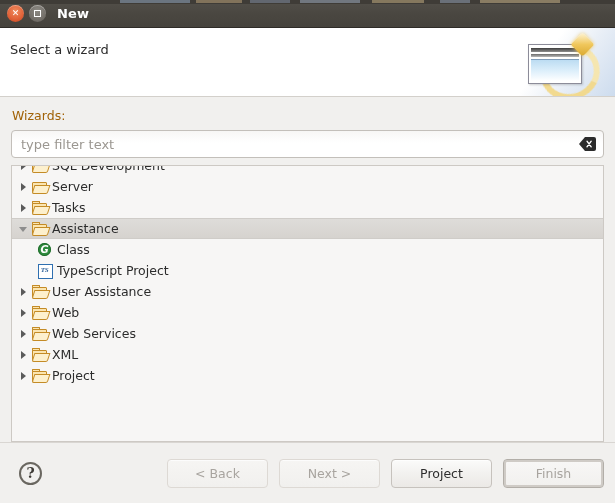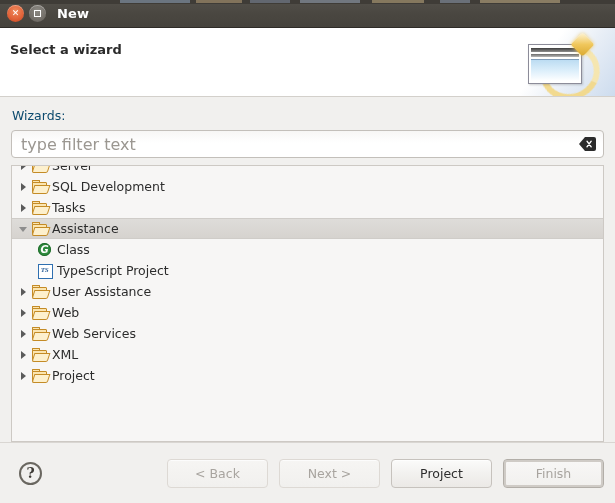--- a/index.html
+++ b/index.html
@@ -87,21 +87,21 @@
     height: 68px;
     background: #ffffff;
     border-bottom: 1px solid #d3d0cb;
     flex: none;
     overflow: hidden;
   }
   .banner-title {
     position: absolute;
     left: 10px; top: 14px;
     font-size: 13px;
-    font-weight: bold;
+    font-weight: normal;
     color: #2b2b2b;
   }
   .banner-art {
     position: absolute;
     right: 0; top: 0;
     width: 115px; height: 68px;
     background: linear-gradient(125deg, #ffffff 0%, #ffffff 40%, #e8eef6 65%, #cddcee 100%);
   }
   .art-window {
     position: absolute;
@@ -151,38 +151,38 @@
     flex: 1 1 auto;
     position: relative;
     padding: 0 11px;
     background: #f1f0ee;
     display: flex;
     flex-direction: column;
     min-height: 0;
   }
   .wizards-label {
     font-size: 12.5px;
-    color: #0c4a6e;
+    color: #a16207;
     margin: 11px 0 7px 1px;
   }
 
   .filter-row {
     position: relative;
     height: 28px;
     flex: none;
   }
   .filter-input {
     position: absolute;
     inset: 0;
     box-sizing: border-box;
     width: 100%; height: 100%;
     border: 1px solid #c3bfba;
     border-radius: 4px;
     background: linear-gradient(to bottom, #f7f6f5 0%, #ffffff 45%, #ffffff 100%);
-    font-size: 16px;
+    font-size: 13px;
     font-family: "DejaVu Sans", "Liberation Sans", sans-serif;
     color: #3a3a3a;
     padding: 0 30px 0 9px;
     outline: none;
   }
   .filter-input::placeholder { color: #9b9791; opacity: 1; }
   .clear-icon {
     position: absolute;
     right: 8px; top: 50%;
     transform: translateY(-50%);
@@ -417,34 +417,34 @@
         <path d="M8 4.2 L12.2 9.8 M12.2 4.2 L8 9.8" stroke="#ffffff" stroke-width="1.4" stroke-linecap="round"></path>
       </svg>
     </div>
 
     <div class="tree">
       <div class="tree-inner">
 
         <div class="row">
           <span class="twisty collapsed"></span>
           <span class="ico folder">
+              <i class="tab"></i>
+              <i class="back"></i>
+              <i class="front"></i>
+            </span>
+          <span class="lbl">SQL Development</span>
+        </div>
+
+        <div class="row">
+          <span class="twisty collapsed"></span>
+          <span class="ico folder">
               <i class="back"></i>
               <i class="front"></i>
             </span>
           <span class="lbl">Server</span>
-        </div>
-
-        <div class="row">
-          <span class="twisty collapsed"></span>
-          <span class="ico folder">
-              <i class="tab"></i>
-              <i class="back"></i>
-              <i class="front"></i>
-            </span>
-          <span class="lbl">SQL Development</span>
         </div>
 
         <div class="row">
           <span class="twisty collapsed"></span>
           <span class="ico folder">
               <i class="tab"></i>
               <i class="back"></i>
               <i class="front"></i>
             </span>
           <span class="lbl">Tasks</span>

